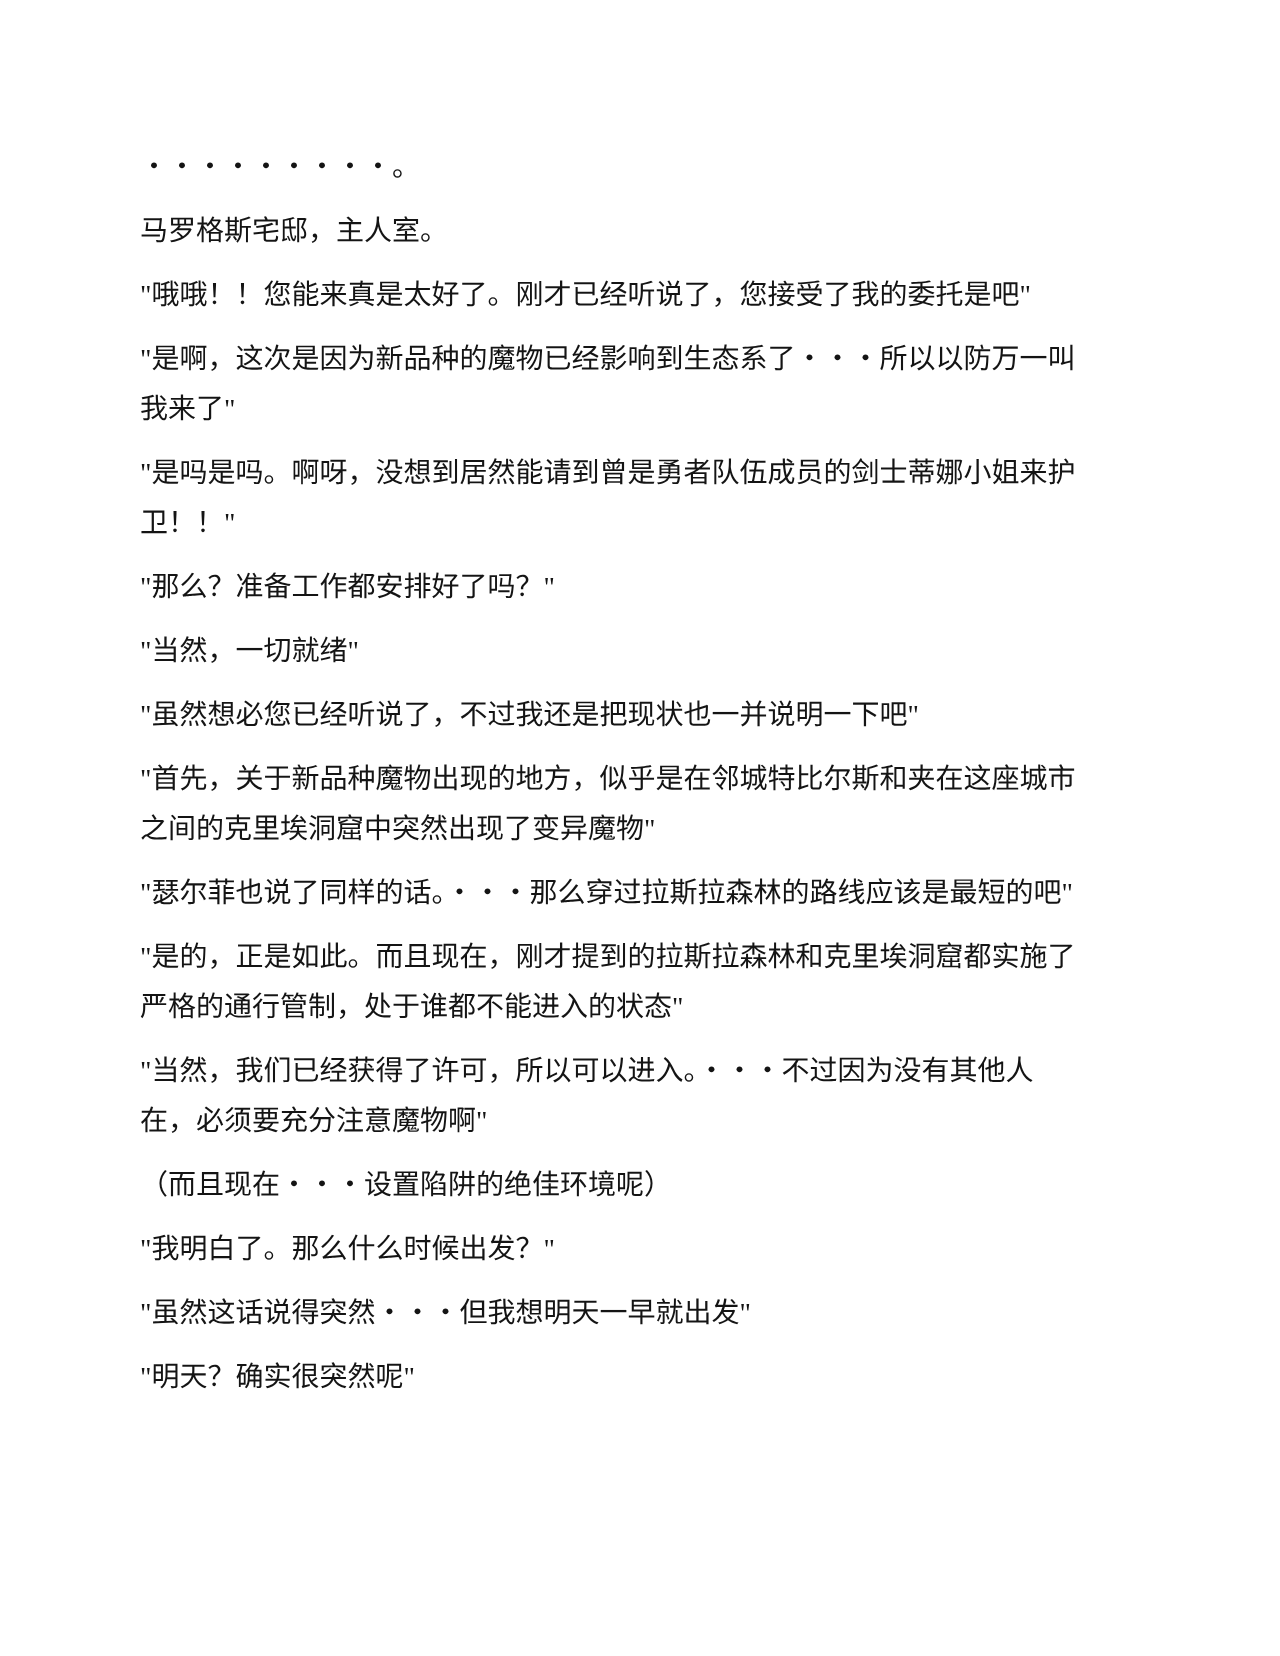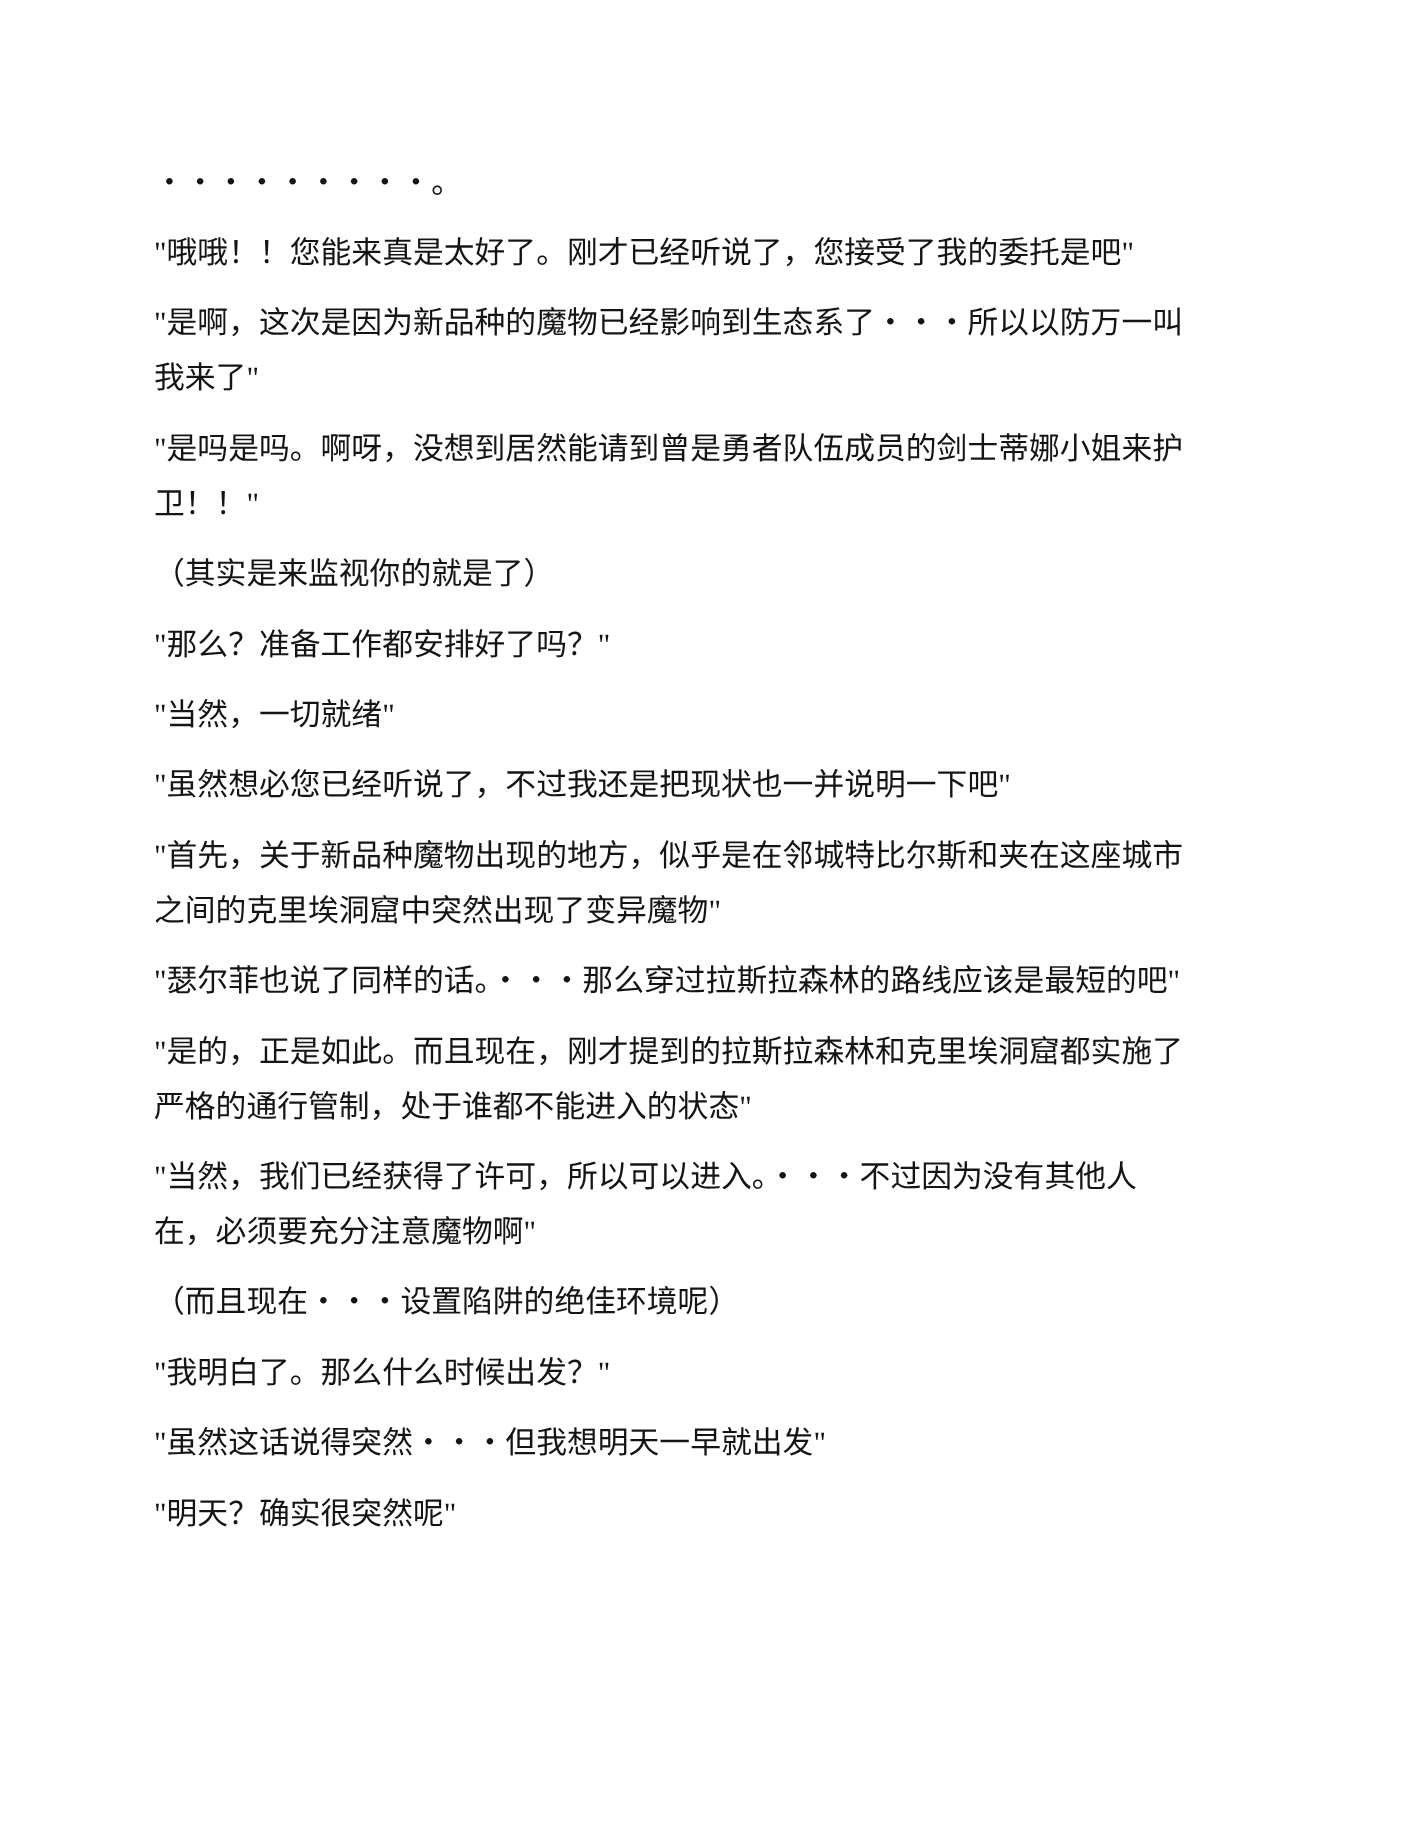--- a/index.html
+++ b/index.html
@@ -33,24 +33,24 @@
     white-space: normal;
     letter-spacing: 0;
   }
 </style>
 </head>
 <body style="background: rgb(255, 255, 255); color: rgb(20, 20, 20);">
 
 <main class="page">
   <div class="content">
     <p class="para">・・・・・・・・・。</p>
+    <p class="para">马罗格斯宅邸，主人室。</p>
     <p class="para">"哦哦！！您能来真是太好了。刚才已经听说了，您接受了我的委托是吧"</p>
     <p class="para">"是啊，这次是因为新品种的魔物已经影响到生态系了・・・所以以防万一叫我来了"</p>
     <p class="para">"是吗是吗。啊呀，没想到居然能请到曾是勇者队伍成员的剑士蒂娜小姐来护卫！！"</p>
-    <p class="para">（其实是来监视你的就是了）</p>
     <p class="para">"那么？准备工作都安排好了吗？"</p>
     <p class="para">"当然，一切就绪"</p>
     <p class="para">"虽然想必您已经听说了，不过我还是把现状也一并说明一下吧"</p>
     <p class="para">"首先，关于新品种魔物出现的地方，似乎是在邻城特比尔斯和夹在这座城市之间的克里埃洞窟中突然出现了变异魔物"</p>
     <p class="para">"瑟尔菲也说了同样的话。・・・那么穿过拉斯拉森林的路线应该是最短的吧"</p>
     <p class="para">"是的，正是如此。而且现在，刚才提到的拉斯拉森林和克里埃洞窟都实施了严格的通行管制，处于谁都不能进入的状态"</p>
     <p class="para">"当然，我们已经获得了许可，所以可以进入。・・・不过因为没有其他人在，必须要充分注意魔物啊"</p>
     <p class="para">（而且现在・・・设置陷阱的绝佳环境呢）</p>
     <p class="para">"我明白了。那么什么时候出发？"</p>
     <p class="para">"虽然这话说得突然・・・但我想明天一早就出发"</p>

